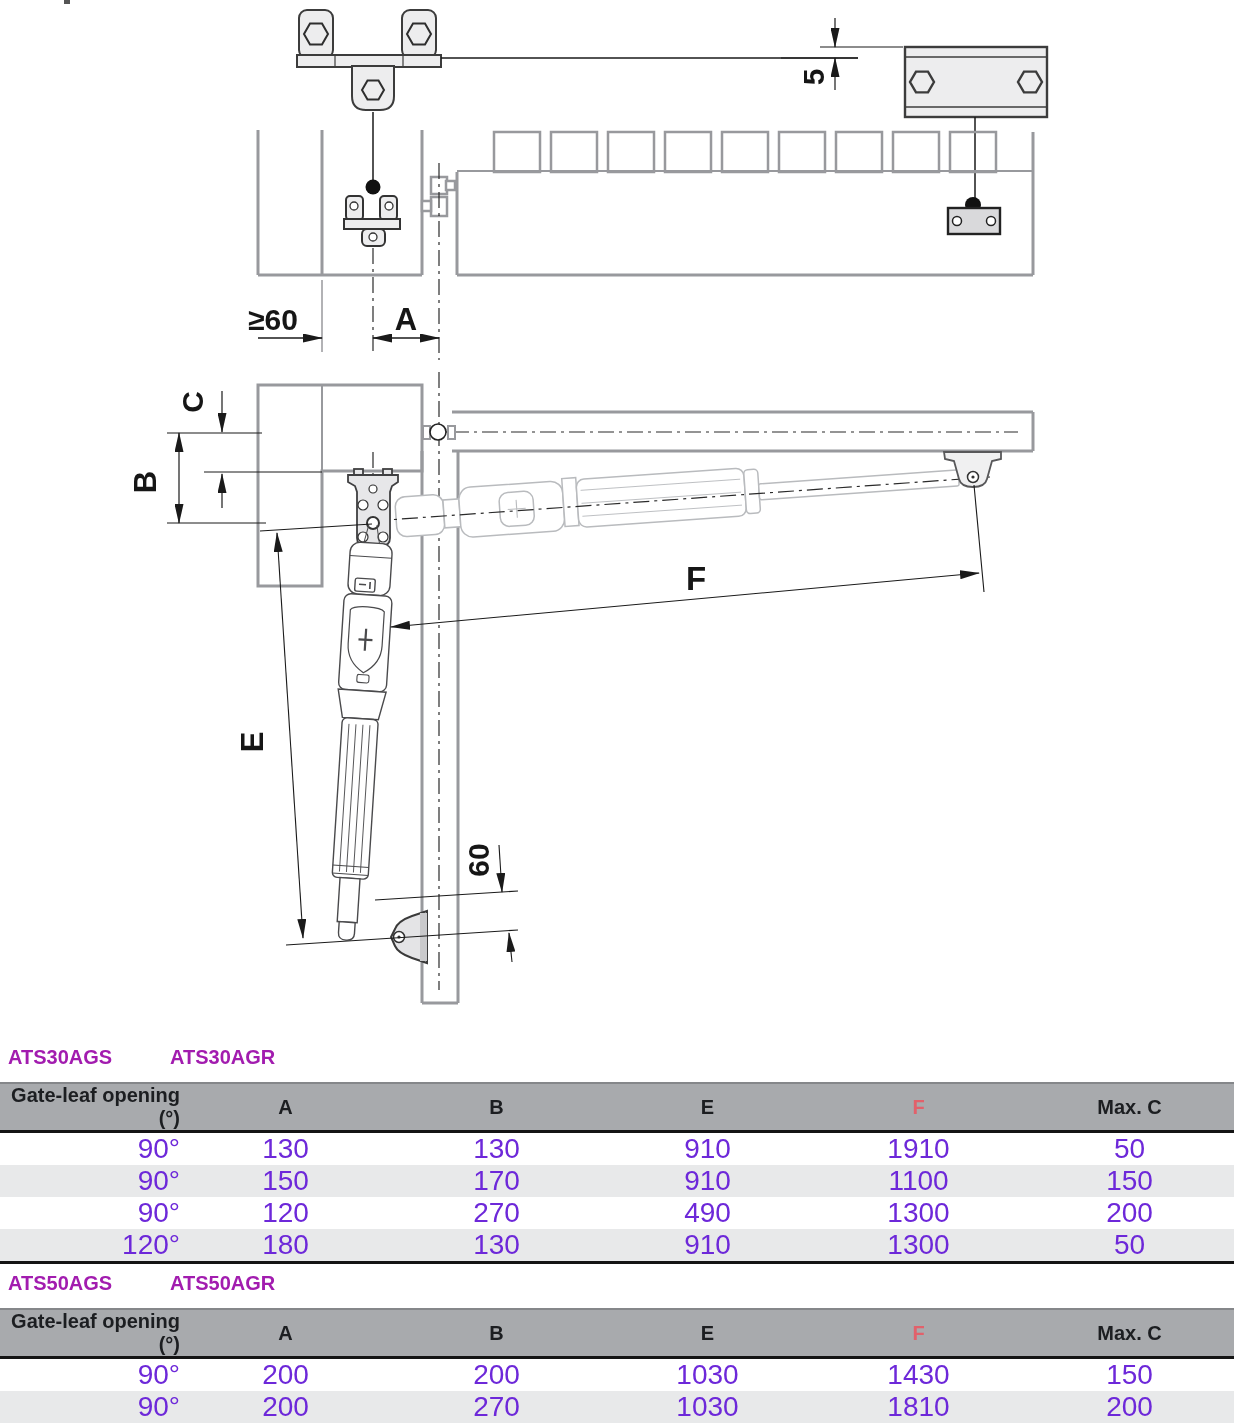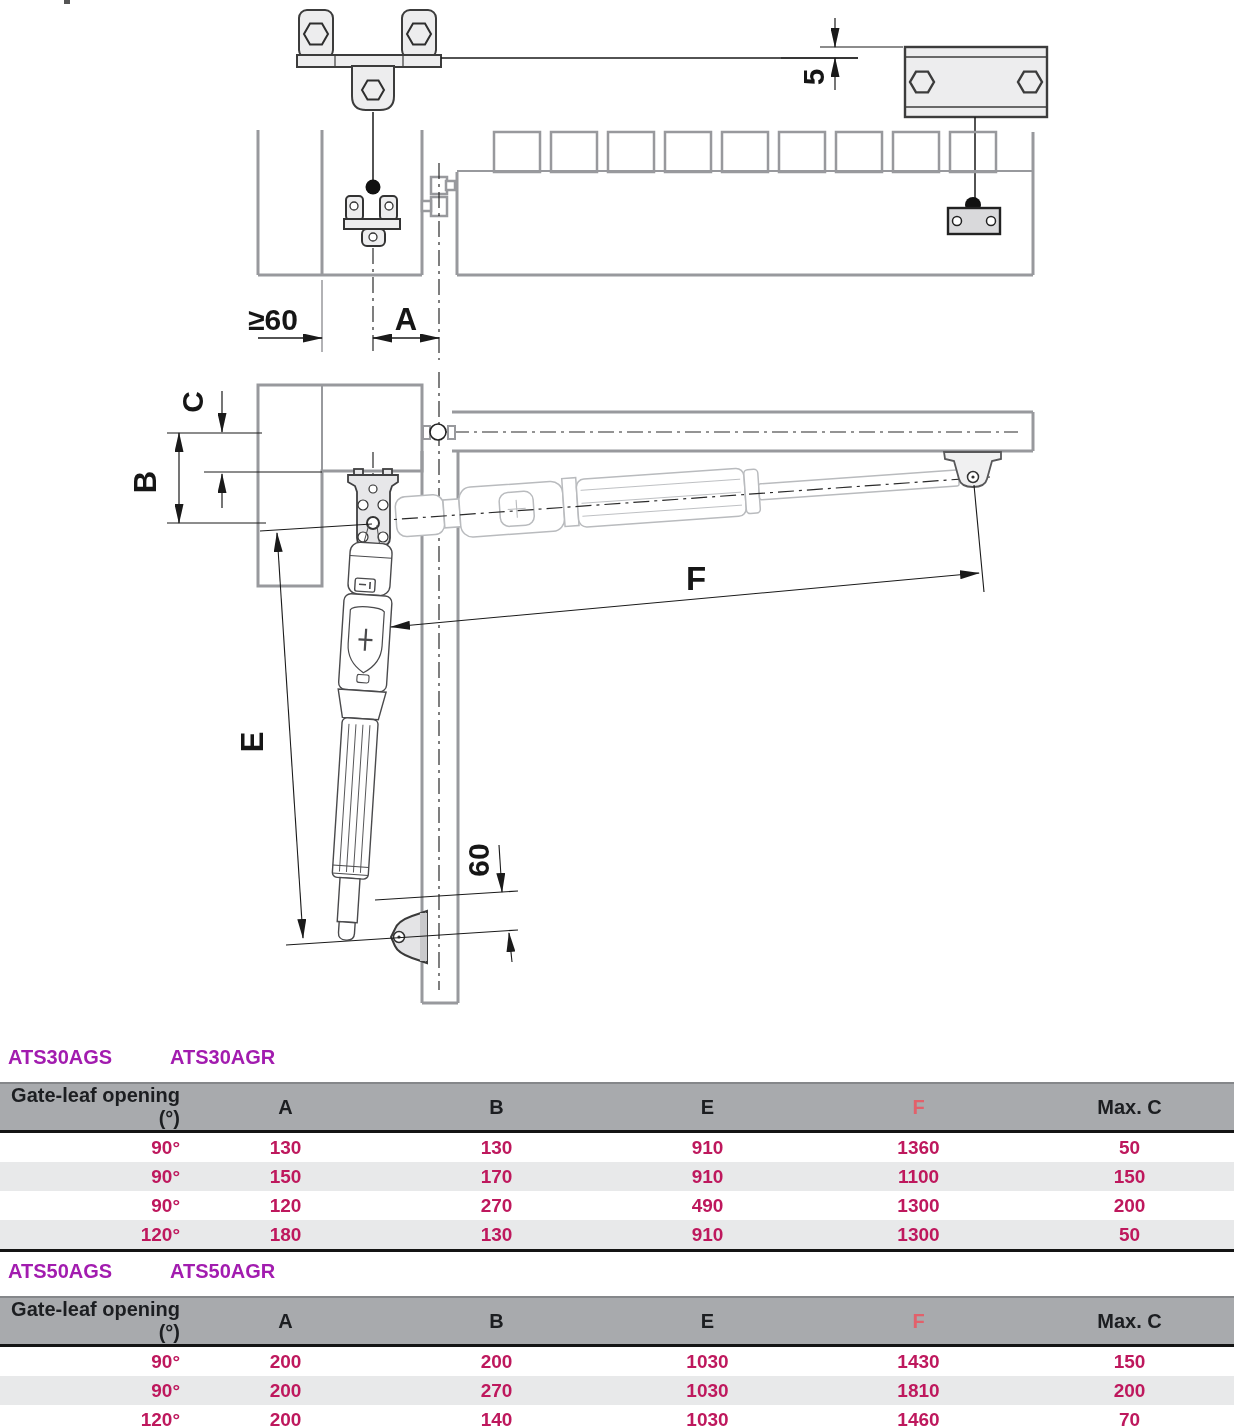--- a/index.html
+++ b/index.html
@@ -8,21 +8,21 @@
   svg{display:block;}
   .dimlabel{font-family:"Liberation Sans",sans-serif;font-weight:bold;fill:#161616;}
   .models{margin:6px 0 12px 8px;font-size:20px;font-weight:bold;color:#a21caf;height:24px;}
   .models span{display:inline-block;min-width:162px;}
   table{border-collapse:collapse;width:1234px;table-layout:fixed;
         border-bottom:3px solid #141414;}
   col.c0{width:180px;} col.cn{width:211px;}
   th{background:#a8aaad;font-weight:bold;font-size:20px;height:34px;
      border-top:2px solid #85878a;border-bottom:3px solid #141414;
      color:#1c1e21;text-align:center;padding:0;}
-  td{font-size:19px;height:29px;color:#be185d;text-align:center;padding:0;font-weight:bold;}
+  td{font-size:28px;height:29px;color:#6d28d9;text-align:center;padding:0;}
   th.left,td.left{text-align:right;padding-left:4px;}
   tr.alt{background:#e8e9ea;}
   th.fcol{color:#e2616b;}
   .sec2{margin-top:8px;}
   .speck{position:absolute;left:64px;top:0;width:6px;height:4px;background:#555;}
 </style>
 </head>
 <body>
 
 <div class="page">
@@ -290,21 +290,21 @@
       <th class="fcol">F</th>
       <th>Max. C</th>
     </tr>
   </thead>
   <tbody>
     <tr>
       <td class="left">90°</td>
       <td>130</td>
       <td>130</td>
       <td>910</td>
-      <td>1360</td>
+      <td>1910</td>
       <td>50</td>
     </tr>
     <tr class="alt">
       <td class="left">90°</td>
       <td>150</td>
       <td>170</td>
       <td>910</td>
       <td>1100</td>
       <td>150</td>
     </tr>

